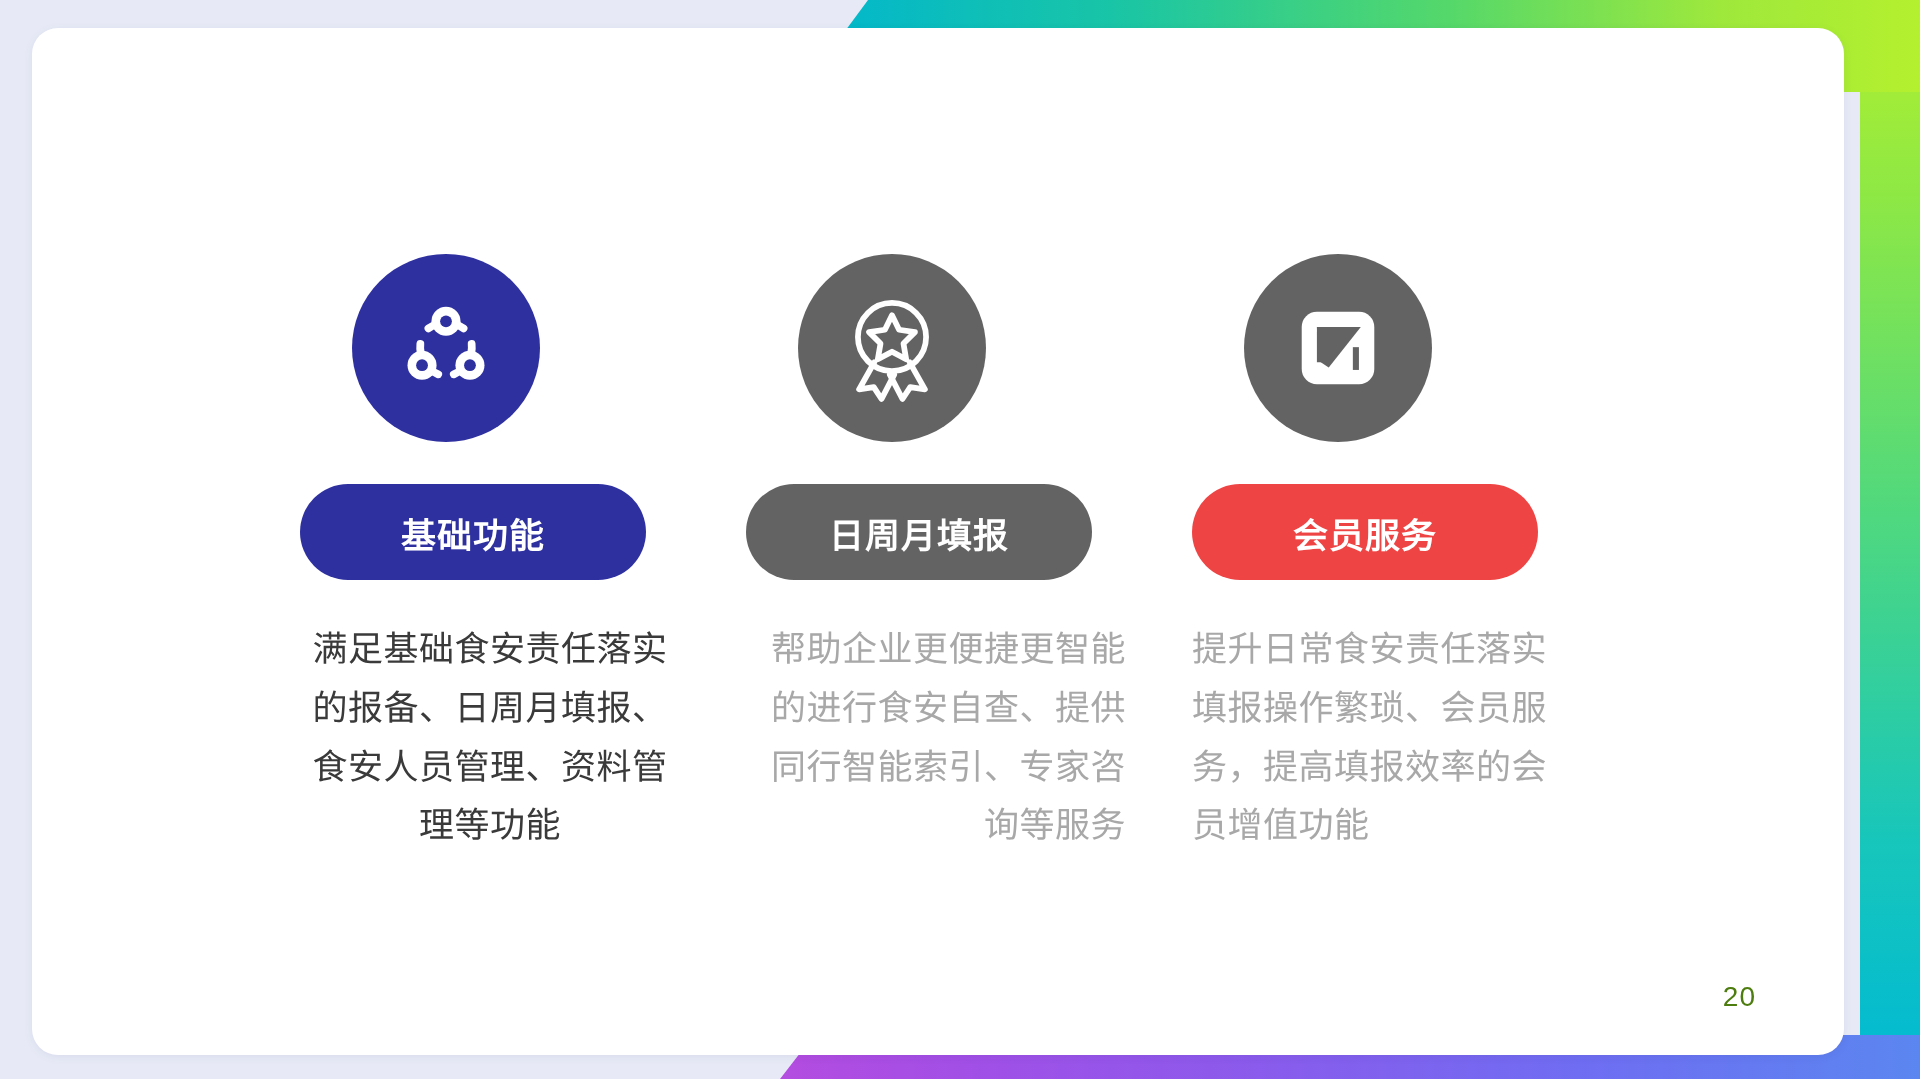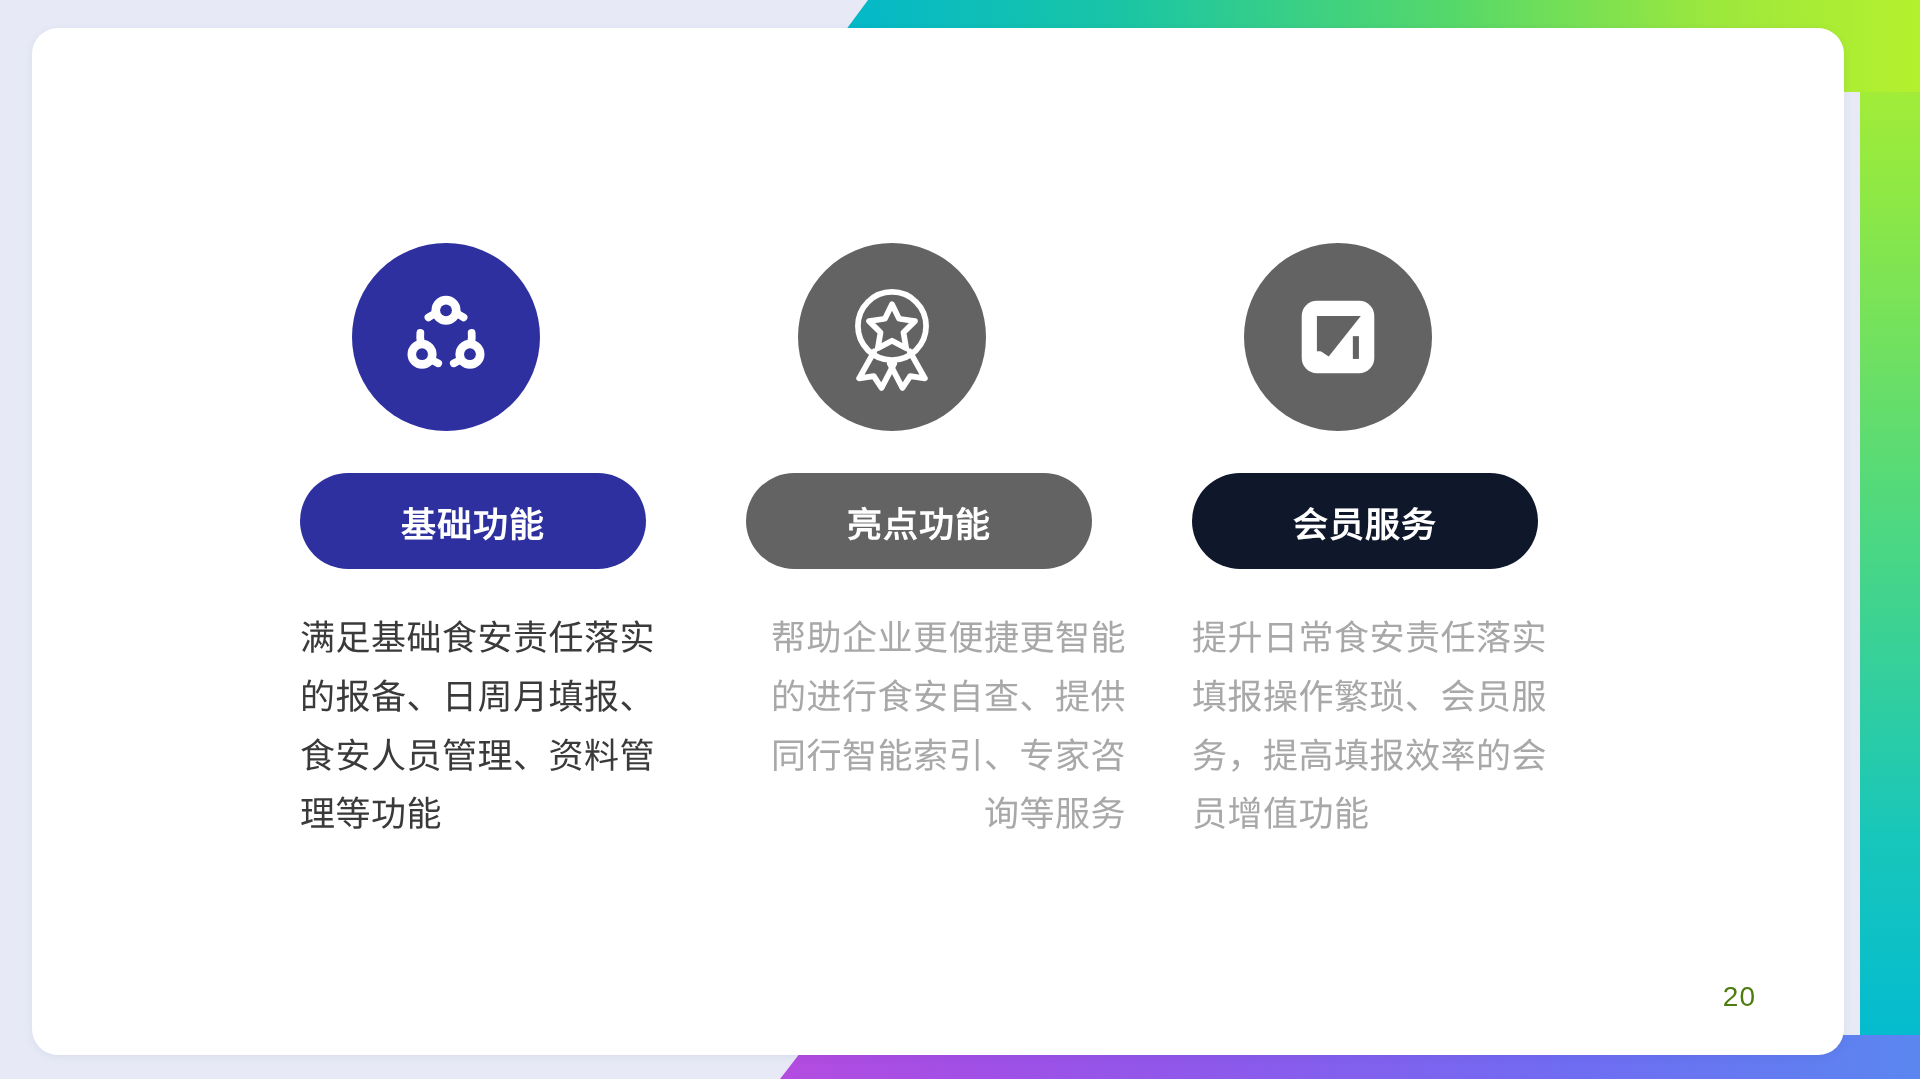--- a/index.html
+++ b/index.html
@@ -67,21 +67,21 @@
     height: 1027px;
     background: #ffffff;
     border-radius: 26px;
     box-shadow: 0 2px 10px rgba(40, 45, 95, 0.07);
   }
 
   
   #columns {
     position: absolute;
     left: 268px;
-    top: 215px;
+    top: 226px;
     width: 1340px;
     display: flex;
     gap: 0;
   }
 
   .col {
     width: 446px;
     display: flex;
     flex-direction: column;
     align-items: flex-start;
@@ -110,30 +110,30 @@
     display: flex;
     align-items: center;
     justify-content: center;
     color: #ffffff;
     font-size: 35px;
     font-weight: bold;
     letter-spacing: 1px;
   }
   .col-0 .pill { background: #2e30a0; }
   .col-1 .pill { background: #636363; }
-  .col-2 .pill { background: #0f172a; }
+  .col-2 .pill { background: #ef4444; }
 
   .desc {
     margin-top: 40px;
     width: 380px;
     font-size: 35px;
     line-height: 1.68;
     letter-spacing: 0.5px;
   }
-  .col-0 .desc { color: #3a3a3a; }
+  .col-0 .desc { color: #3a3a3a; text-align: center; }
   .col-1 .desc { color: #a8a8a8; text-align: right; }
   .col-2 .desc { color: #a8a8a8; }
 
   
   #page-number {
     position: absolute;
     right: 88px;
     bottom: 42px;
     font-size: 28px;
     color: #4d7c0f;
@@ -180,21 +180,21 @@
           <span>
             <svg width="108" height="108" viewBox="0 0 64 64" fill="none" aria-hidden="true">
               <path d="M21.5 40.5 L12.5 56.5 L21.2 55.2 L25.8 62.2 L33.3 47.8" stroke="#ffffff" stroke-width="3.4" stroke-linejoin="round" stroke-linecap="round" fill="none"></path>
               <path d="M42.5 40.5 L51.5 56.5 L42.8 55.2 L38.2 62.2 L30.7 47.8" stroke="#ffffff" stroke-width="3.4" stroke-linejoin="round" stroke-linecap="round" fill="none"></path>
               <circle cx="32" cy="25.5" r="20.2" stroke="#ffffff" stroke-width="3.4" fill="none"></circle>
               <path d="M32 12.6 L36.2 21.2 L45.6 22.6 L38.8 29.3 L40.4 38.7 L32 34.2 L23.6 38.7 L25.2 29.3 L18.4 22.6 L27.8 21.2 Z" stroke="#ffffff" stroke-width="3.4" stroke-linejoin="round" fill="none"></path>
             </svg>
           </span>
         </div>
         <div class="pill">
-          <span>亮点功能</span>
+          <span>日周月填报</span>
         </div>
         <div class="desc">帮助企业更便捷更智能的进行食安自查、提供同行智能索引、专家咨询等服务</div>
       </div>
 
       <div class="col col-2">
         <div class="icon-circle">
           <span>
             <svg width="108" height="108" viewBox="0 0 64 64" fill="none" aria-hidden="true">
               <rect x="10.5" y="10.5" width="43" height="43" rx="9" fill="#ffffff"></rect>
               <path d="M19.5 19.5 L19.5 40.5 L26.5 40.5 L26.5 22.5" fill="#636363"></path>

